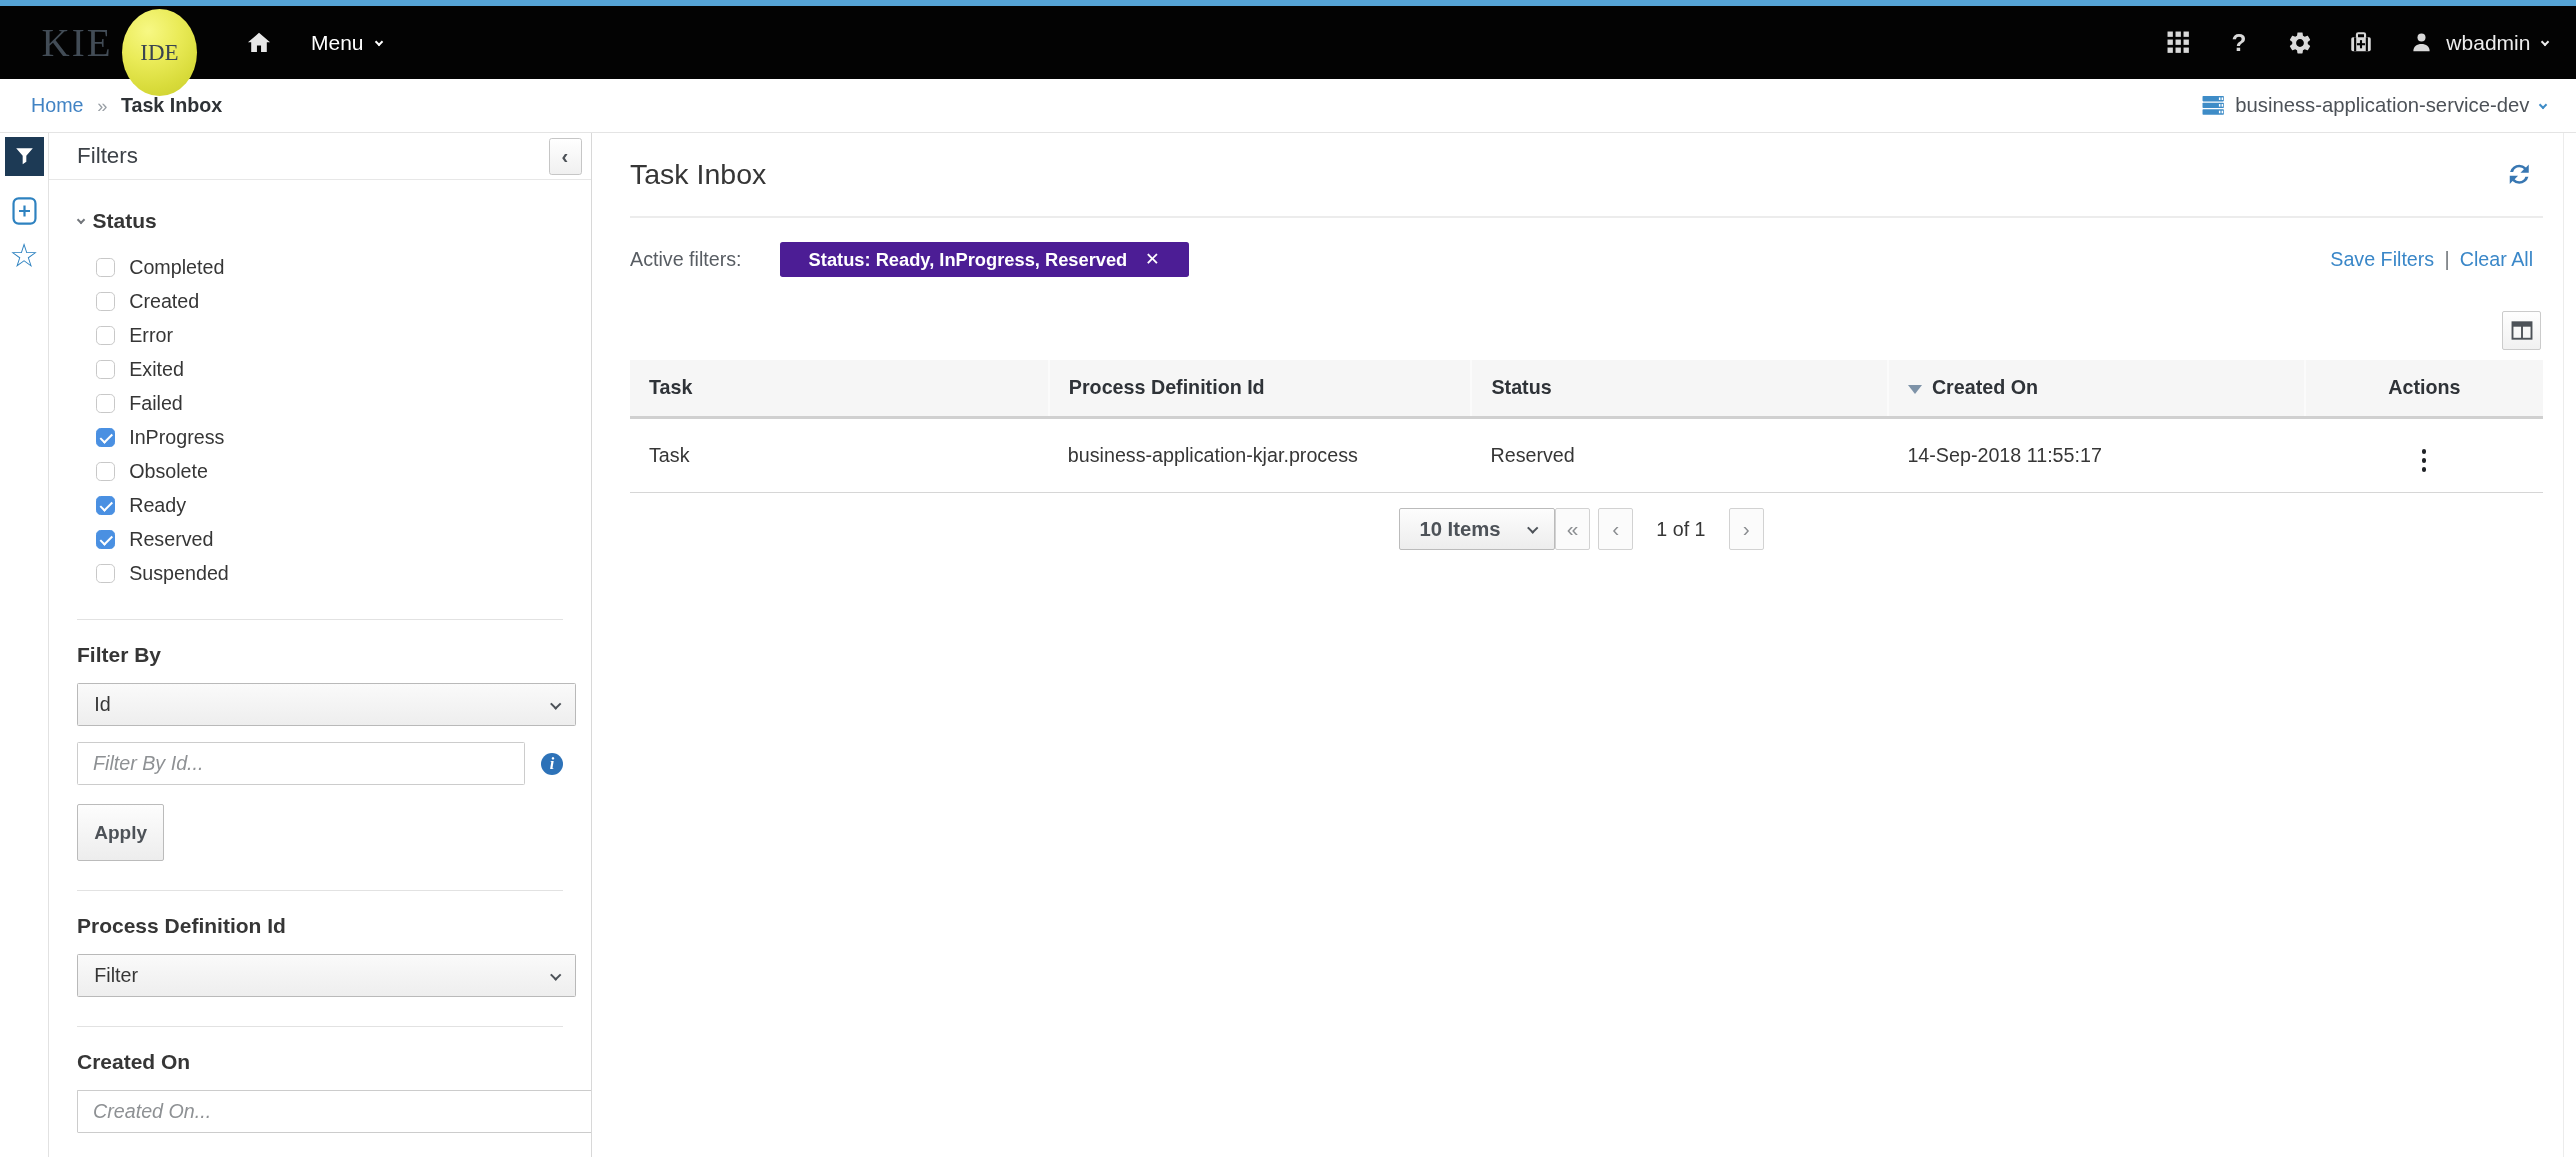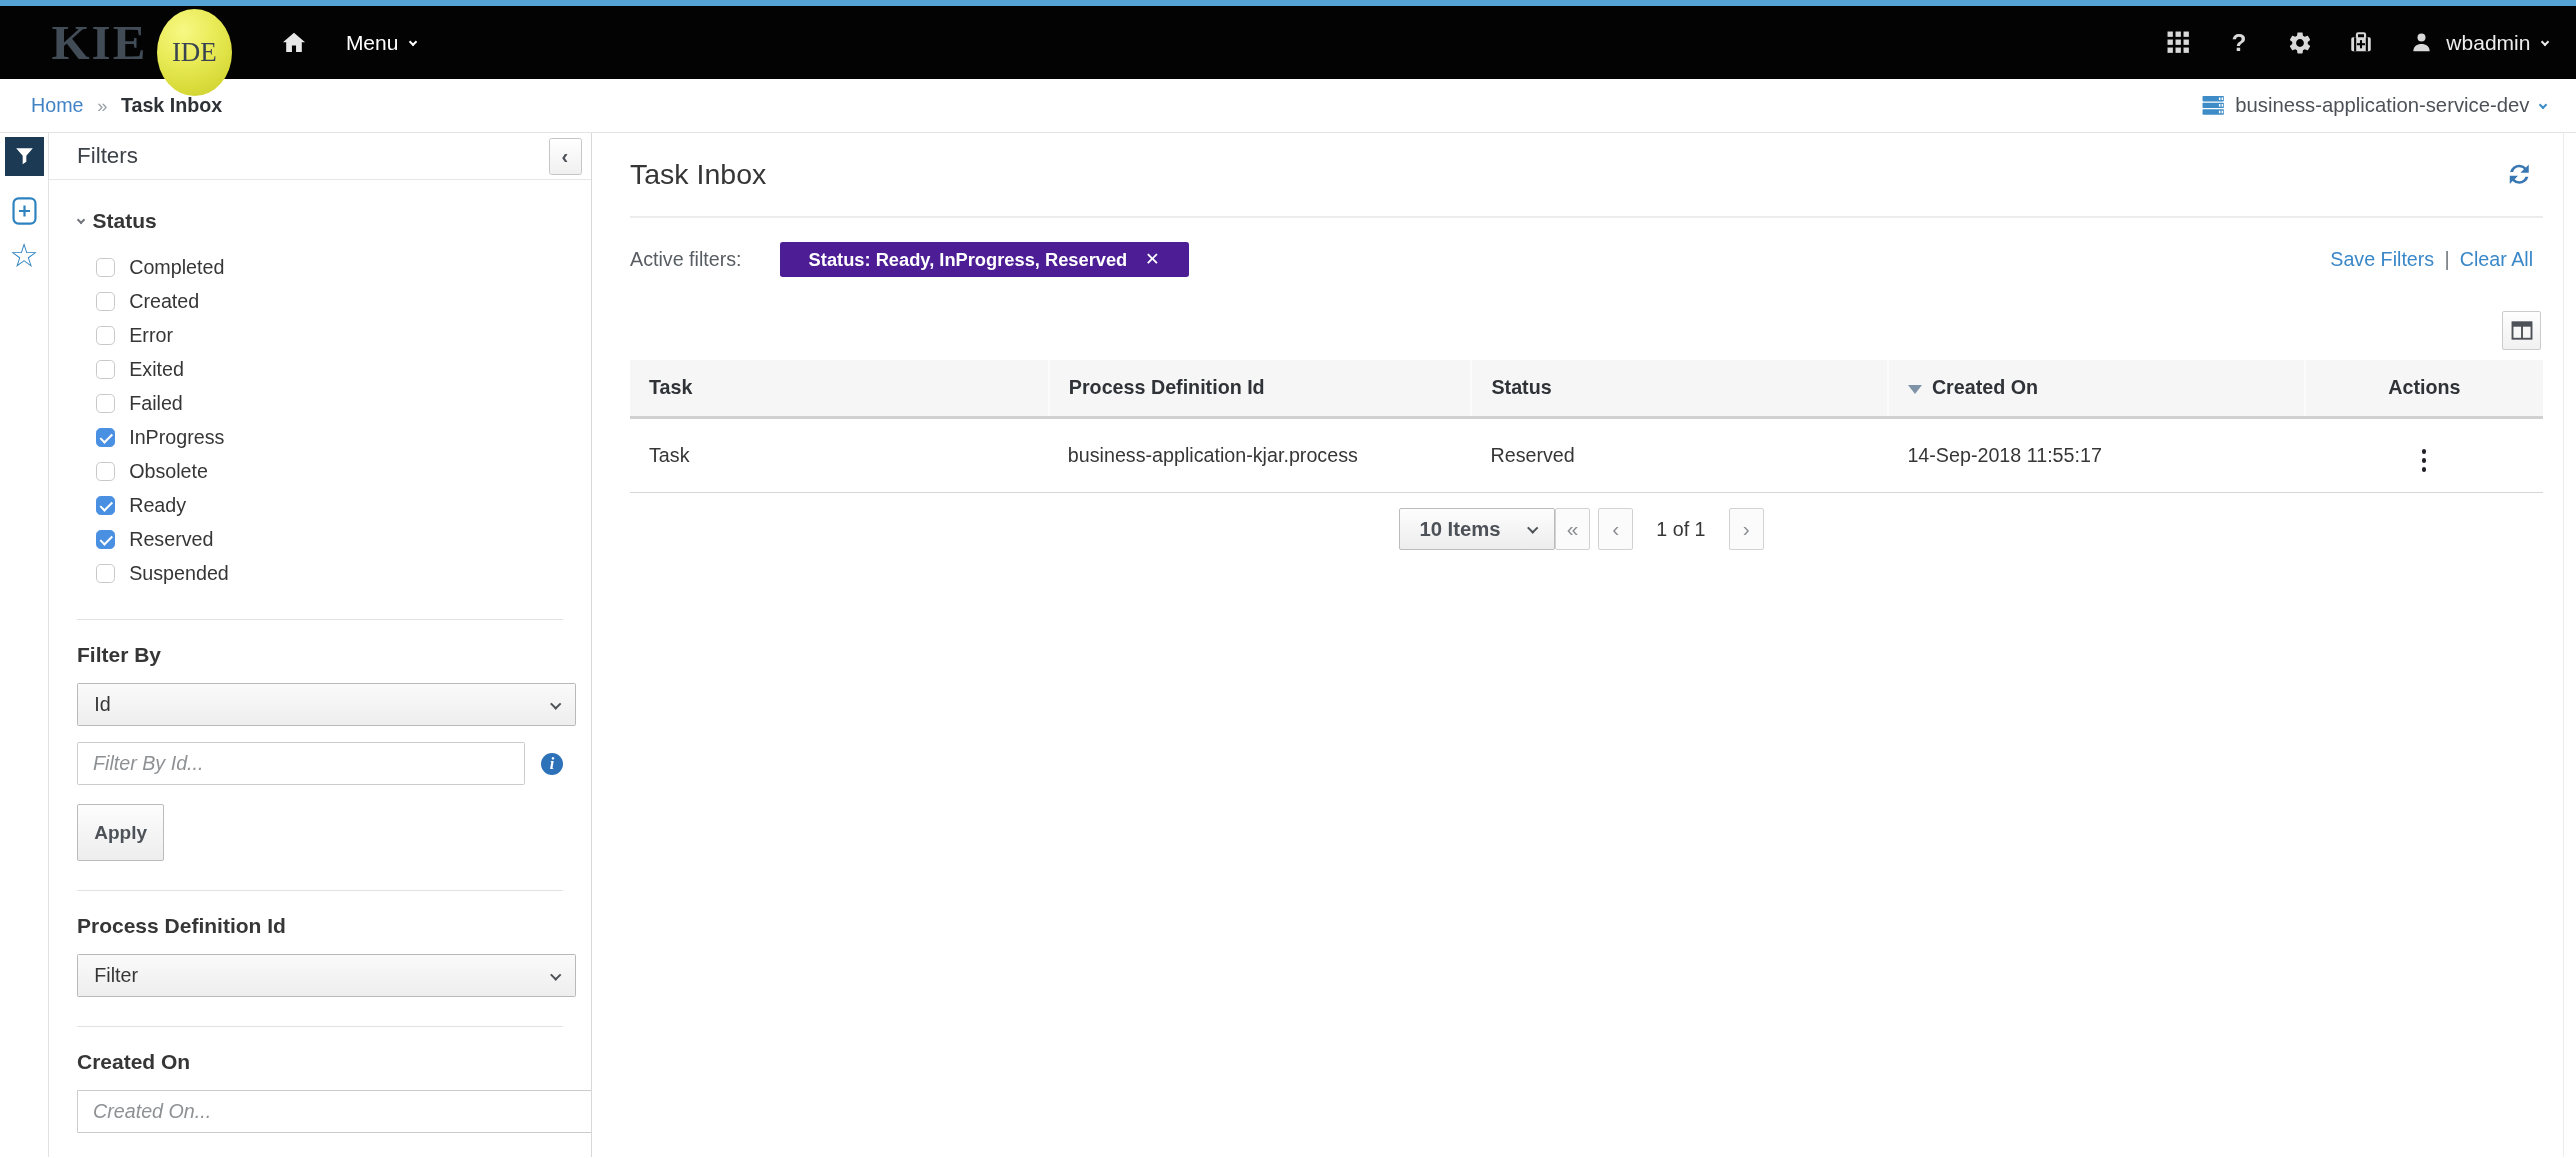--- a/index.html
+++ b/index.html
@@ -3,25 +3,25 @@
 <meta charset="utf-8">
 <style>
   * { margin:0; padding:0; box-sizing:border-box; }
   html,body { width:2576px; height:1158px; overflow:hidden; background:#fff;
     font-family:"Liberation Sans","DejaVu Sans",sans-serif; color:#363636; font-size:19.7px; }
 
   
   .topstrip { height:6.1px; background:#55a3d5; }
   .navbar { height:73px; background:#030303; display:flex; align-items:center; padding:0 28.5px; position:relative; z-index:10; }
   .logo { display:flex; align-items:center; }
-  .logo-kie { font-family:"Liberation Serif","DejaVu Serif",serif; font-weight:bold; font-size:49px; color:#424c56; letter-spacing:2px; margin-left:23px; }
+  .logo-kie { font-family:"Liberation Serif","DejaVu Serif",serif; font-weight:normal; font-size:39px; color:#424c56; letter-spacing:2px; margin-left:13px; }
   .logo-ide { width:75px; height:87px; border-radius:50%; margin-left:9.5px; margin-top:20.3px; z-index:12;
     background:radial-gradient(circle at 35% 25%, #f7f884 0%, #eaeb58 38%, #d8db3a 72%, #c9cc2e 100%);
     display:flex; align-items:center; justify-content:center;
-    font-family:"Liberation Serif","DejaVu Serif",serif; font-size:27px; color:#3a4450; }
+    font-family:"Liberation Serif","DejaVu Serif",serif; font-size:23px; color:#3a4450; }
   .nav-home { margin-left:49px; display:flex; align-items:center; cursor:pointer; }
   .nav-menu { margin-left:38px; display:flex; align-items:center; gap:11px; color:#fff; font-size:21px; cursor:pointer; }
   .nav-right { margin-left:auto; display:flex; align-items:center; gap:34px; }
   .nav-icon { color:#d9d9d9; display:flex; align-items:center; justify-content:center; min-width:27px; cursor:pointer; }
   .nav-q { font-size:24.4px; font-weight:bold; color:#d9d9d9; }
   .nav-user { display:flex; align-items:center; gap:11px; color:#ededed; font-size:21px; cursor:pointer; }
 
   
   .chev { display:inline-block; width:7.5px; height:7.5px; border:0 solid currentColor; }
   .chev-down  { border-right-width:2px; border-bottom-width:2px; transform:rotate(45deg) translateY(-1.4px); }

